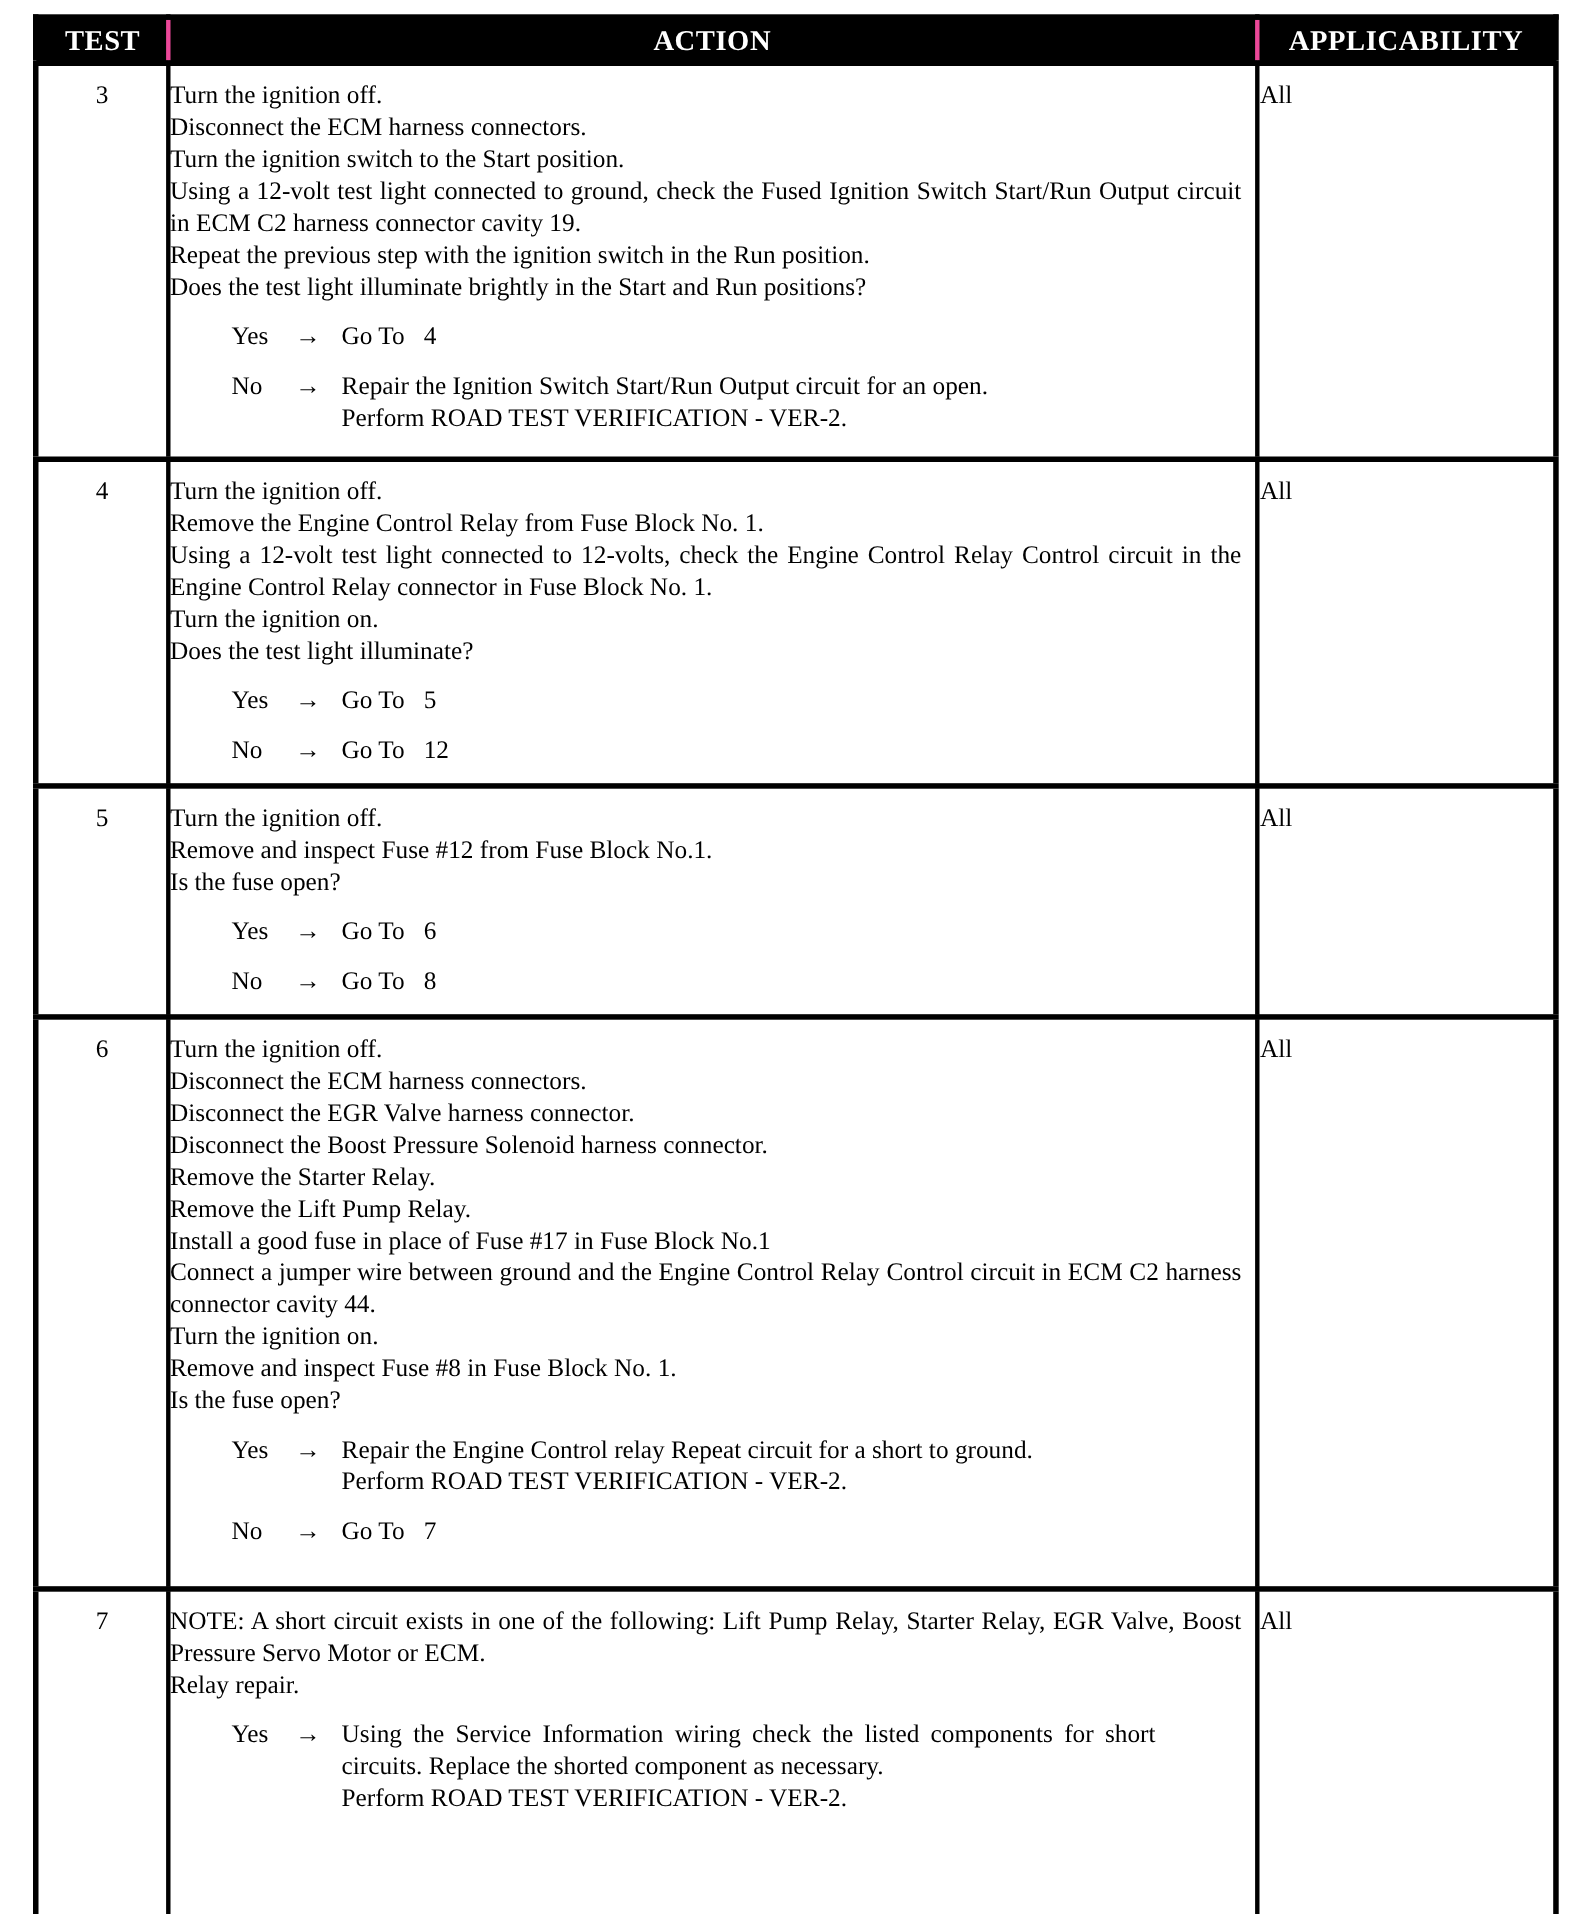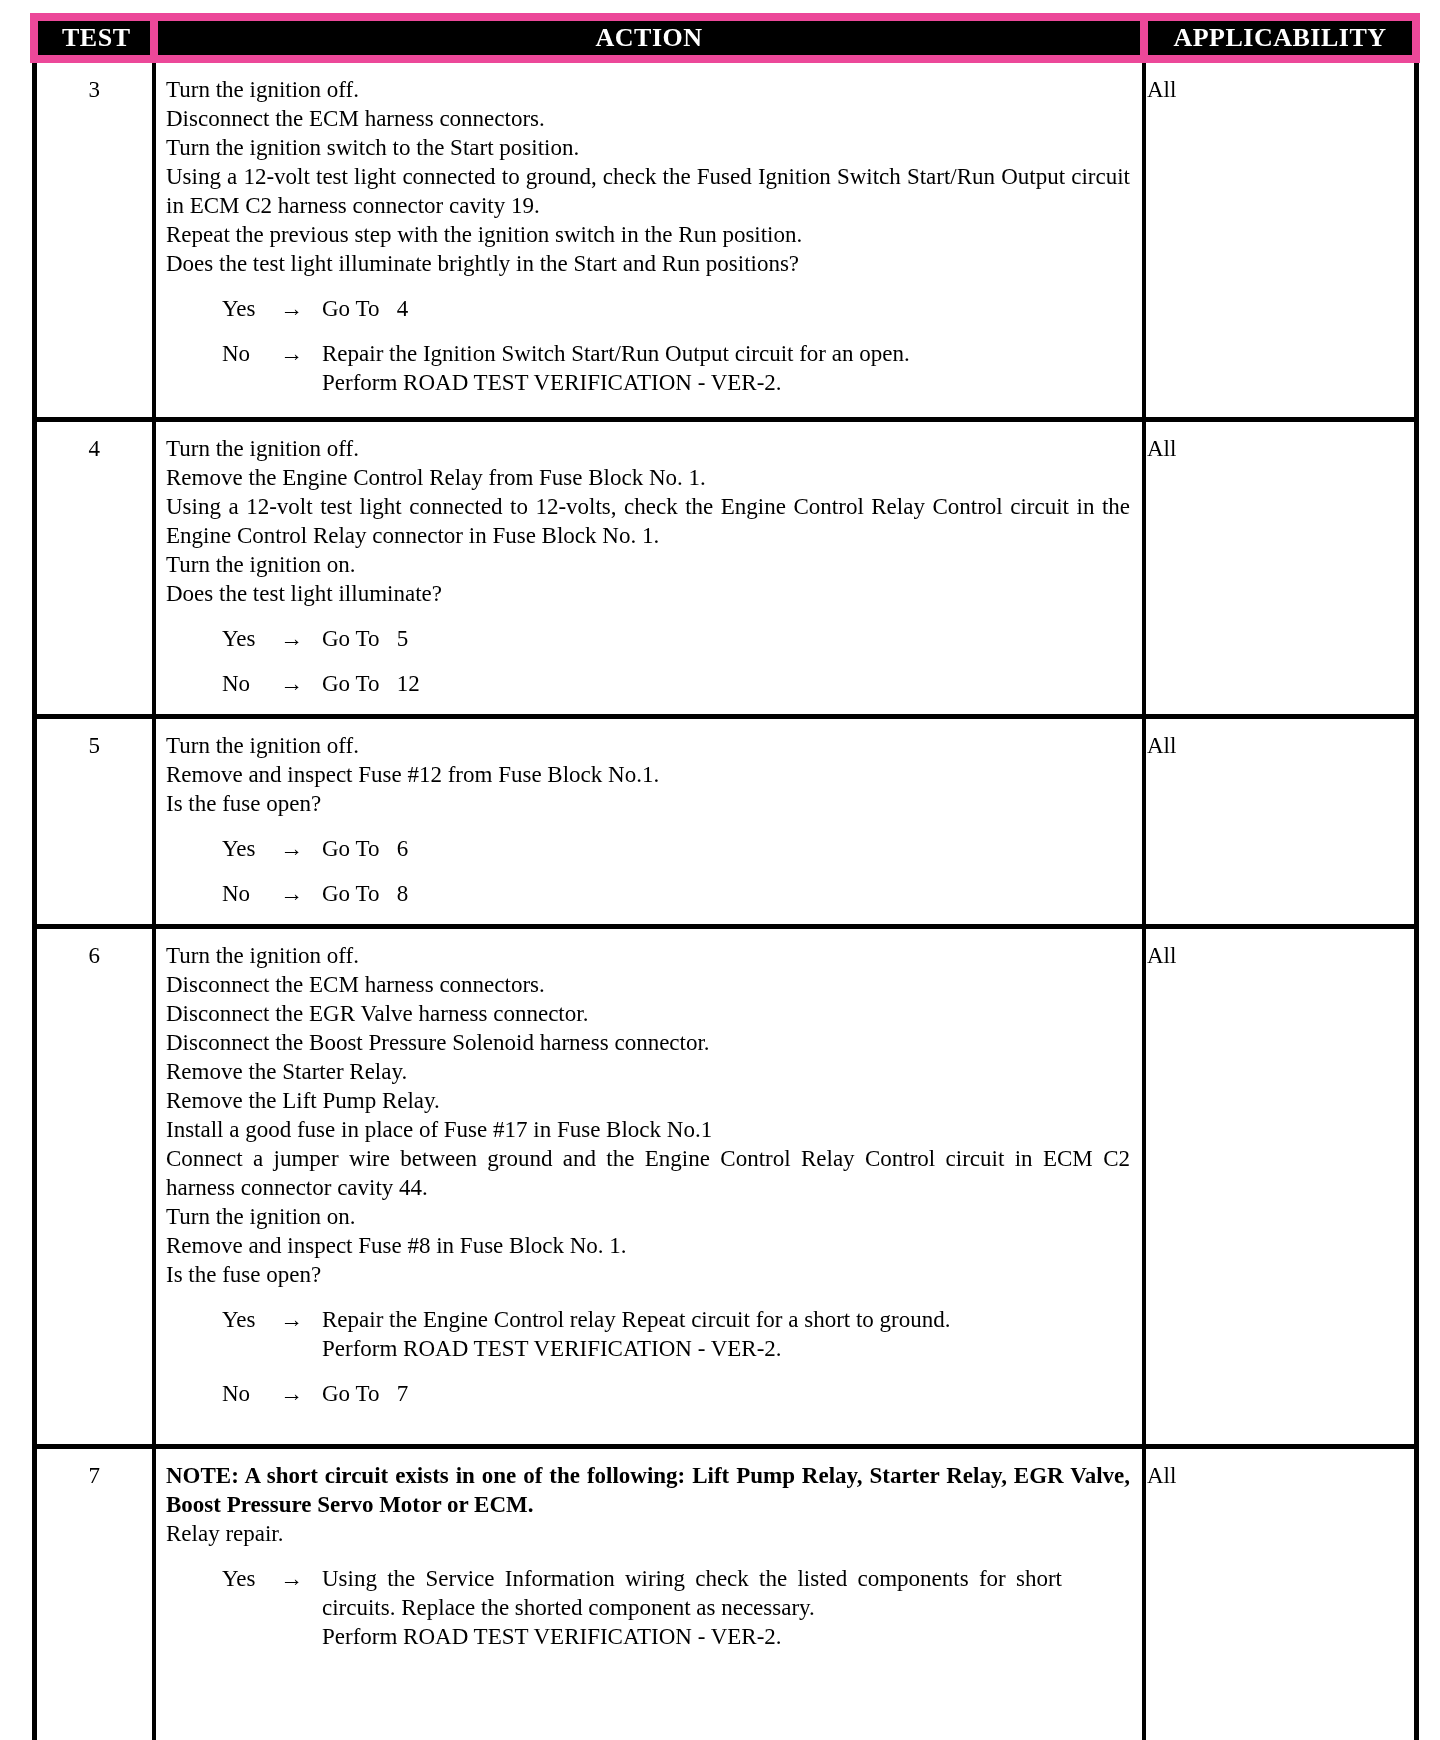--- a/index.html
+++ b/index.html
@@ -29,21 +29,21 @@
   thead th {
     background: #000;
     color: #fff;
     height: 42px;
     font-size: 26px;
     font-weight: bold;
     letter-spacing: 0.5px;
     padding: 0;
     text-align: center;
     vertical-align: middle;
-    border: 8px solid #ec4899;
+    border: 4px solid #ec4899;
   }
   thead th.h-test { text-align: left; padding-left: 24px; }
 
   tbody td {
     border: 4px solid #000;
     vertical-align: top;
     font-size: 23px;
     line-height: 29px;
   }
   tbody tr { border-top: 5px solid #000; }
@@ -57,27 +57,27 @@
 
   td.cell-test {
     text-align: center;
     padding-top: 12px;
   }
   td.cell-appl {
     text-align: left;
     padding-top: 12px;
   }
   td.cell-action {
-    padding: 12px 12px 16px 10px;
+    padding: 12px 12px 16px 0;
   }
   .step {
     margin: 0;
     text-align: justify;
   }
-  .step.bold { font-weight: bold; }
+  .step.bold { font-weight: normal; }
   .decision {
     display: flex;
     margin-left: 56px;
     margin-top: 16px;
     align-items: flex-start;
   }
   .answer {
     width: 52px;
     flex: 0 0 52px;
   }

